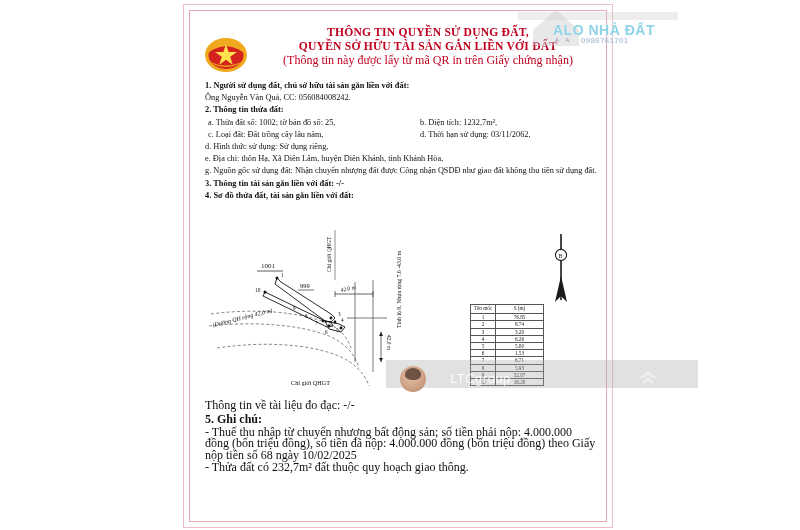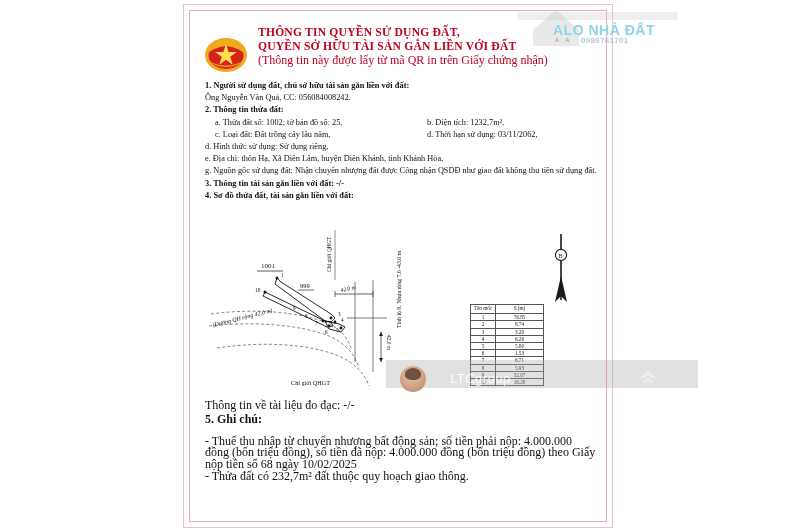--- a/index.html
+++ b/index.html
@@ -47,20 +47,21 @@
   }
   .emblem {
     position: absolute;
     left: 5px; top: 6px;
     width: 50px; height: 50px;
   }
   .header-text {
     position: absolute;
     left: 62px; top: 4px;
     width: 340px;
+    text-align: center;
   }
   .title-l1, .title-l2 {
     color: #c0001f;
     font-weight: bold;
     font-size: 11.6px;
     letter-spacing: .2px;
     line-height: 14px;
     white-space: nowrap;
   }
   .title-sub {
@@ -81,21 +82,21 @@
     line-height: 11.2px;
   }
   .sec-head {
     font-weight: bold;
     font-size: 8.4px;
     margin: 0 0 1px 0;
   }
   .line { margin: 0 0 1px 0; }
   .two-col {
     display: flex;
-    margin: 0 0 1px 10px;
+    margin: 0 0 1px 3px;
   }
   .two-col .c1 { width: 212px; flex: 0 0 212px; }
   .two-col .c2 { flex: 1 1 auto; }
   .wrapline { margin: 0 0 1px 0; }
 
   
   .sketch {
     position: absolute;
     left: 205px; top: 222px;
     width: 392px; height: 170px;
@@ -128,21 +129,21 @@
 
   
   .notes {
     position: absolute;
     left: 205px; top: 400px;
     width: 392px;
     color: #111;
     font-size: 12px;
     line-height: 11.4px;
   }
-  .notes .nhead { font-weight: bold; margin: 3px 0 10px 0; }
+  .notes .nhead { font-weight: bold; margin: 3px 0 1px 0; }
   .notes p { margin: 0 0 1px 0; }
 
   
   .wm-band {
     position: absolute;
     left: 386px; top: 360px;
     width: 284px; height: 28px;
     background: rgba(170,170,170,0.35);
     pointer-events: none;
     padding-left: 28px;

